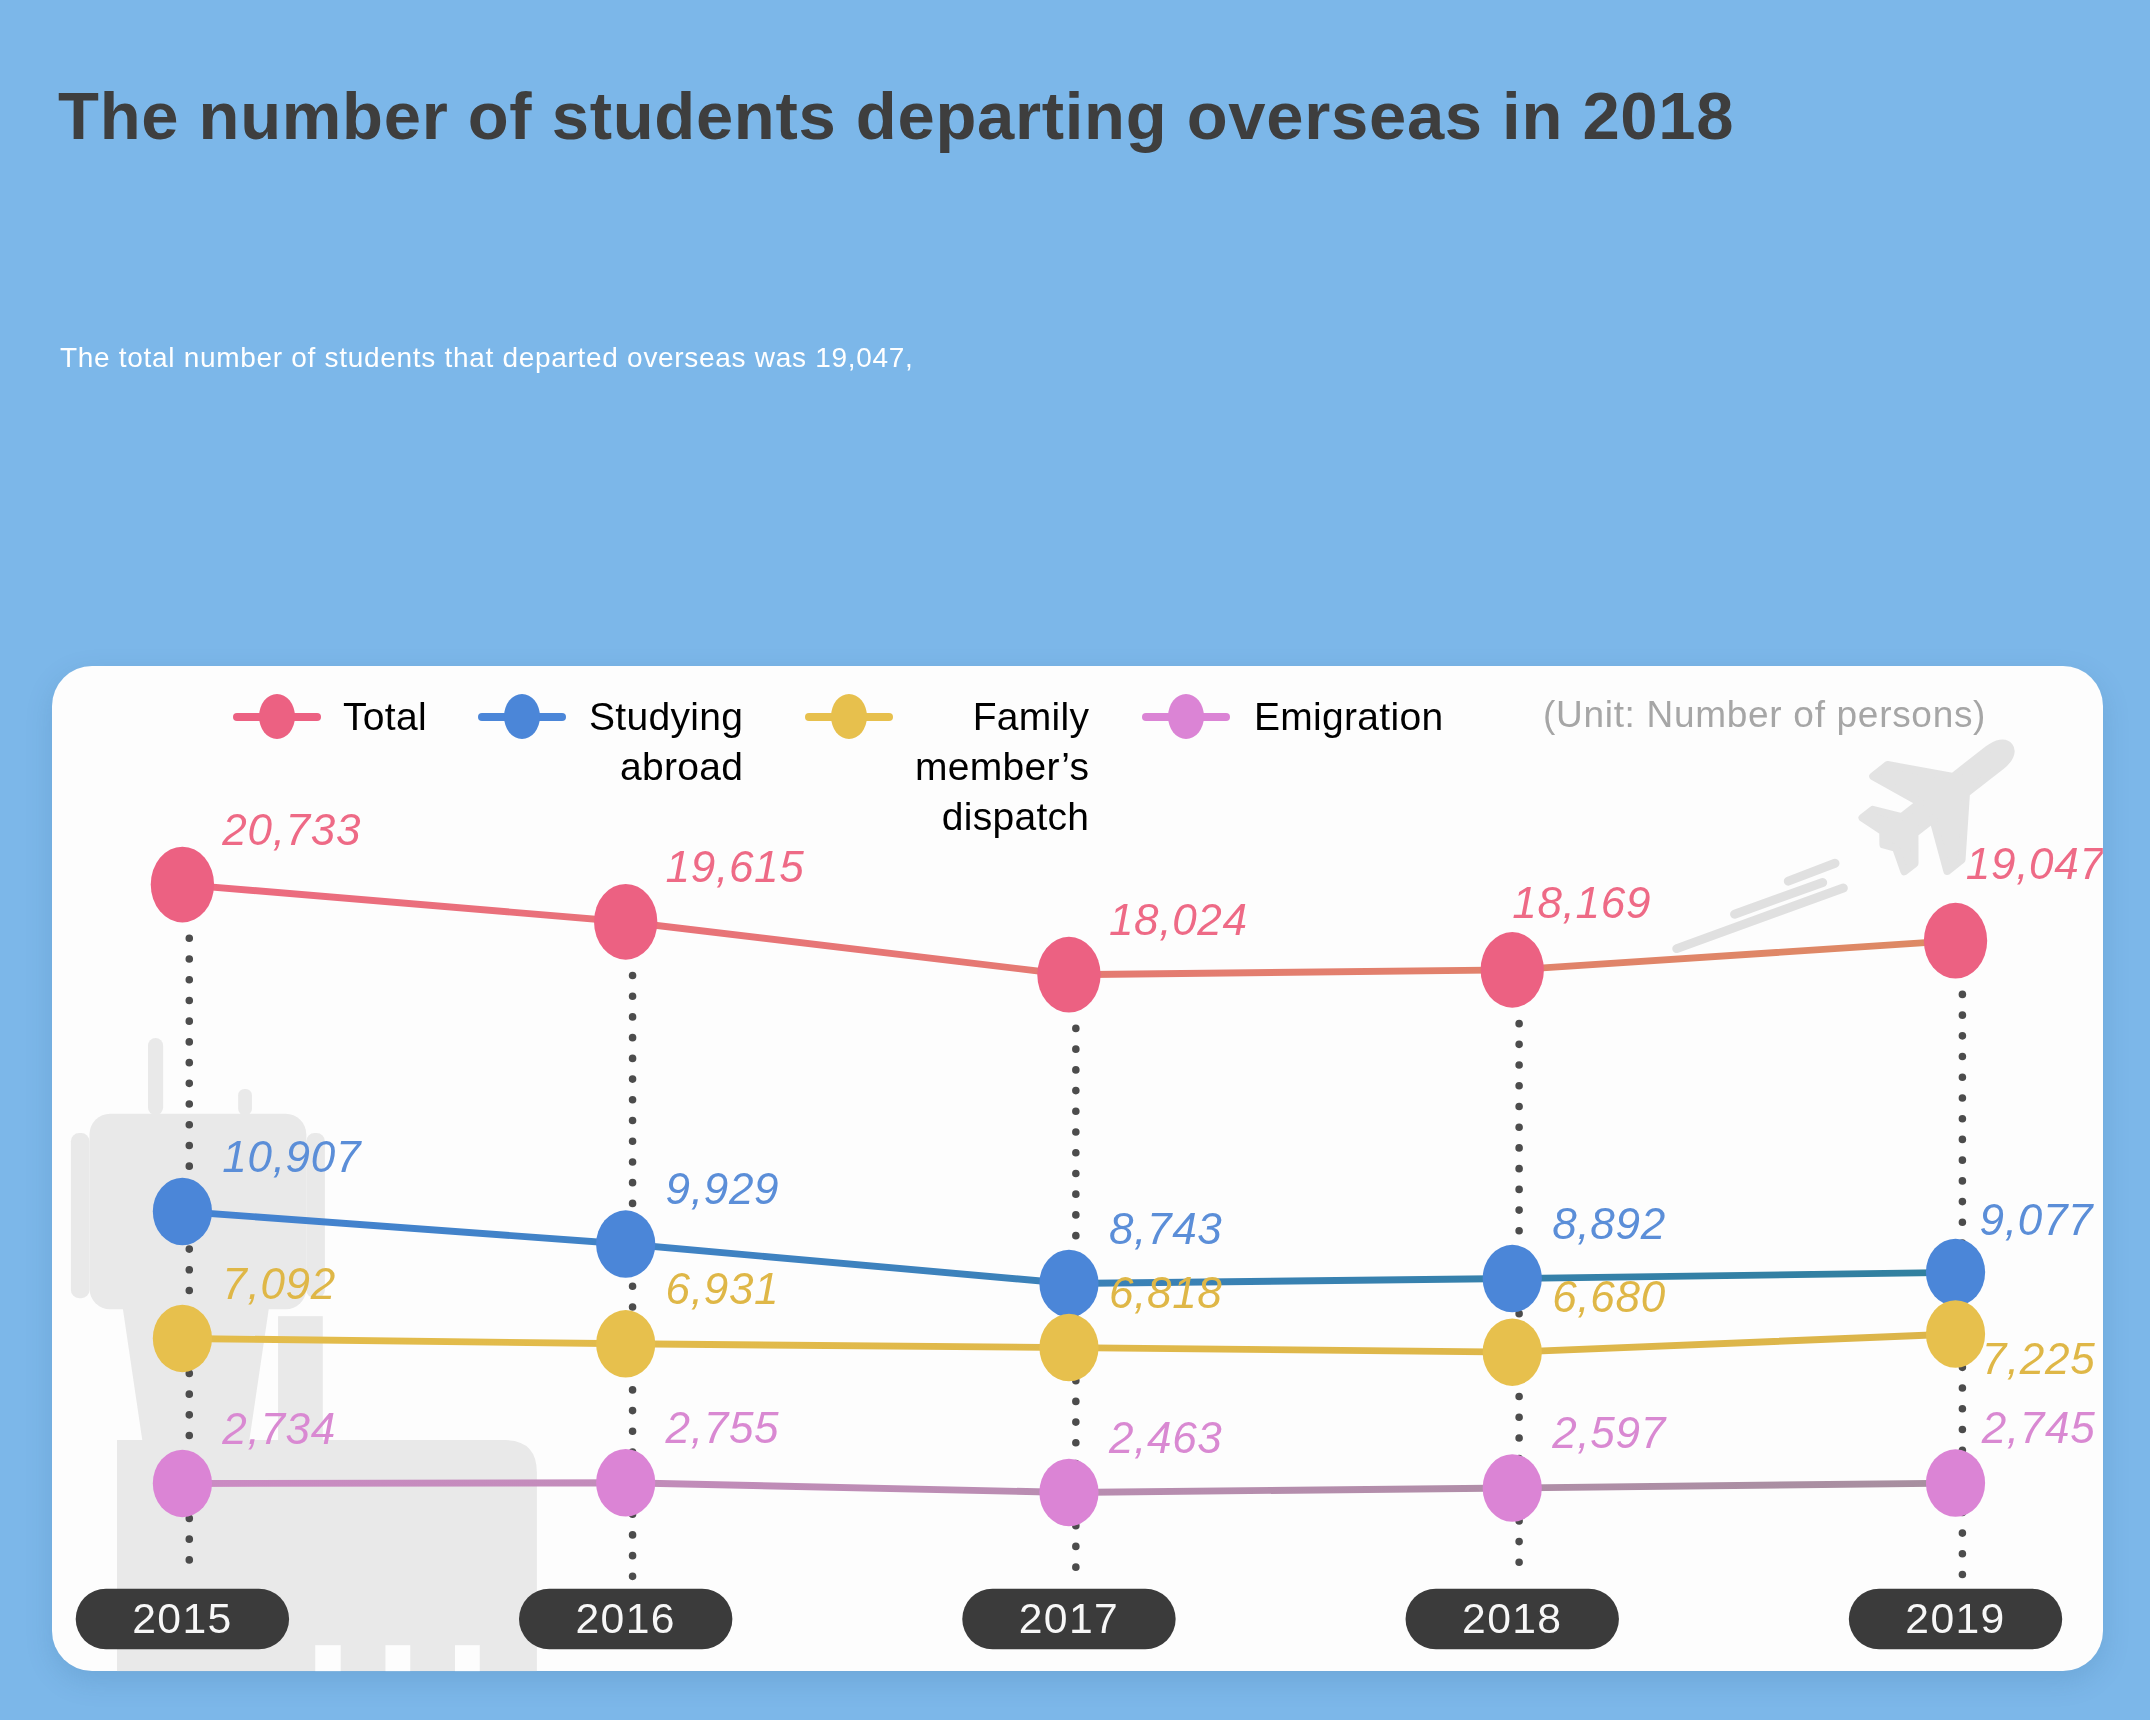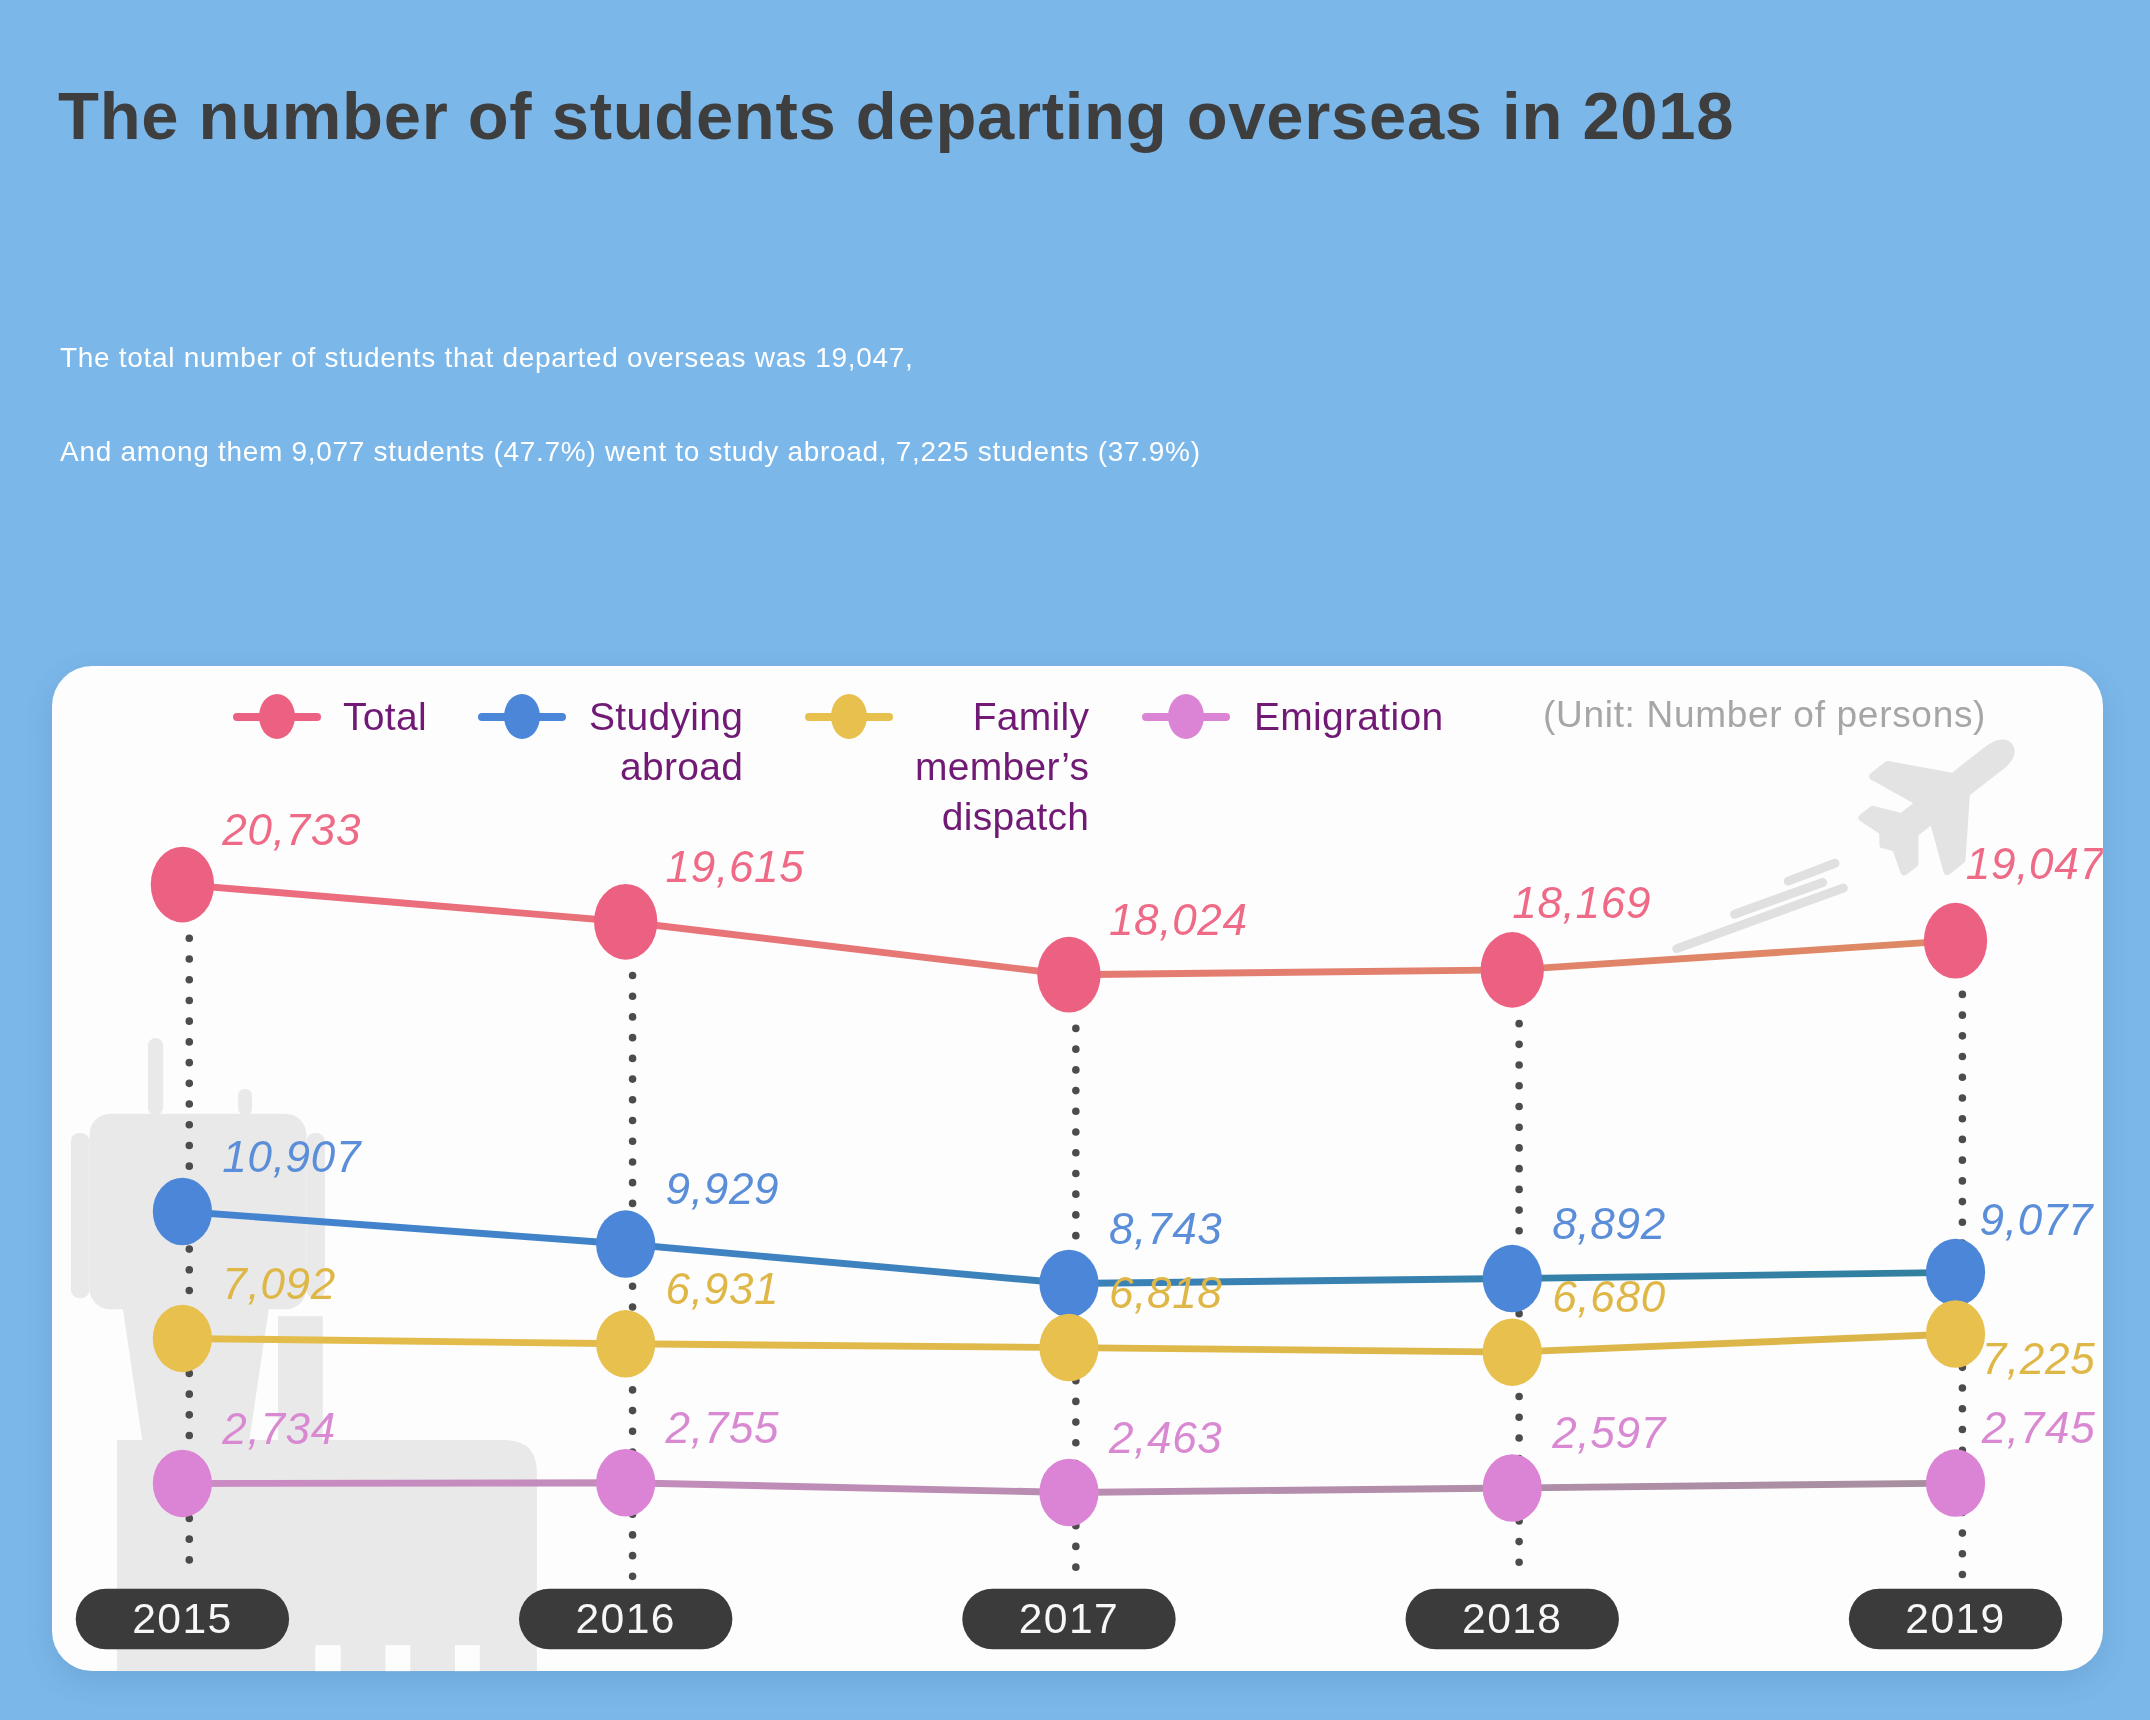--- a/index.html
+++ b/index.html
@@ -21,36 +21,35 @@
   .chart-card{
     position:absolute;left:52px;top:666px;width:2051px;height:1005px;
     background:#fdfdfd;border-radius:40px;
     box-shadow:0 9.6px 27.5px rgba(38,84,128,0.16);
   }
   #chart{position:absolute;left:0;top:0;width:2151px;height:1721px;}
   .lg-mark{position:absolute;width:88px;height:50px;}
   .lg-line{position:absolute;left:0;top:20.6px;width:88px;height:8.3px;border-radius:4.1px;display:block;}
   .lg-dot{position:absolute;left:26px;top:2.1px;width:36px;height:45px;border-radius:50%;display:block;}
   .lg-label{
-    position:absolute;font-size:39px;line-height:50px;color:#701a75;
+    position:absolute;font-size:39px;line-height:50px;color:#000000;
     white-space:pre-line;letter-spacing:0.3px;
   }
   .unit-label{
     position:absolute;left:1543px;top:694px;font-size:37px;color:#a6a6a6;
     letter-spacing:0.7px;white-space:nowrap;
   }
 </style>
 </head>
 <body>
 
 <div class="page-title">The number of students departing overseas in 2018</div>
 
 <div class="desc">
   <div class="desc-line">The total number of students that departed overseas was 19,047,</div>
-  <div class="desc-line">And among them 9,077 students (47.7%) went to study abroad, 7,225 students (37.9%)</div>
 </div>
 
 <div class="chart-card"></div>
 
 <svg id="chart" viewBox="0 0 3125 2500" xmlns="http://www.w3.org/2000/svg">
   <defs>
     <clipPath id="cardClip">
         <rect x="75" y="968" width="2980" height="1460" rx="58"></rect>
       </clipPath>
   </defs>

